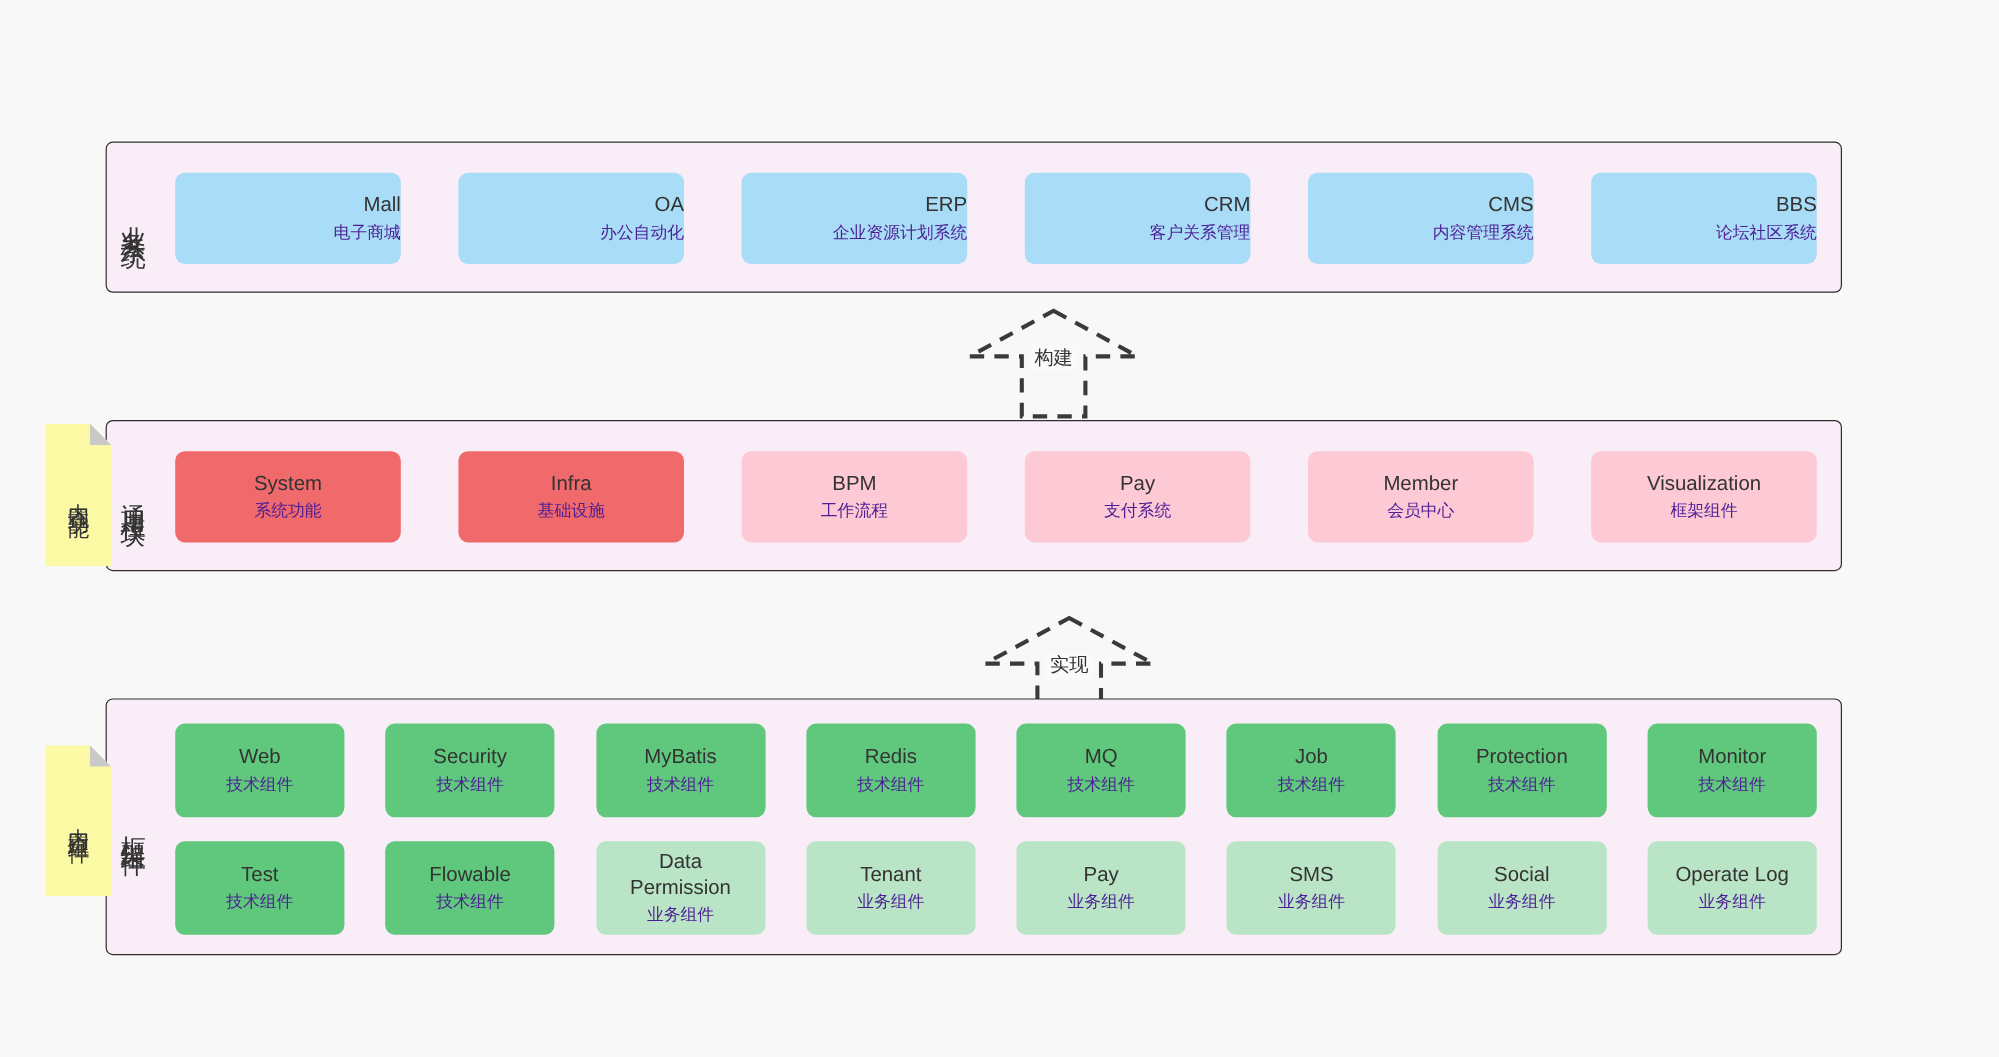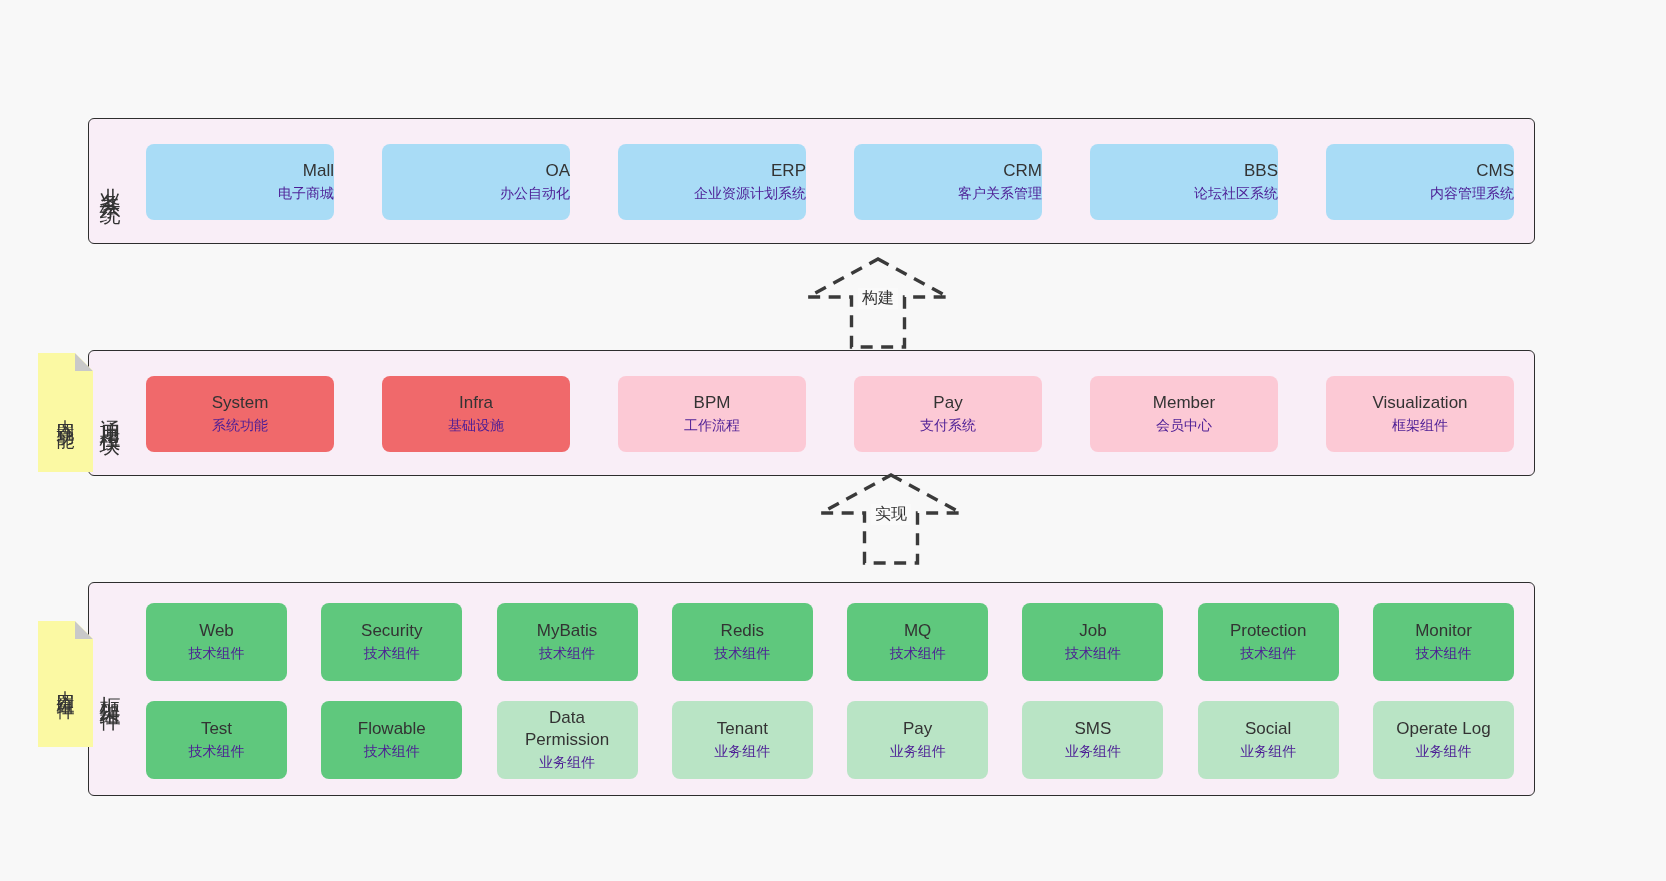--- a/index.html
+++ b/index.html
@@ -55,21 +55,21 @@
     position:absolute;top:0;right:0;width:18px;height:18px;background:#c9c9c9;
     clip-path:polygon(0 0,100% 100%,0 100%);
   }
   .note-text{
     writing-mode:vertical-rl;text-orientation:upright;
     font-size:18px;letter-spacing:4px;color:#333;line-height:1;
   }
   
   .arrow{position:absolute;width:146px;height:94px;}
   .arrow1{left:805px;top:256px;}
-  .arrow2{left:818px;top:472px;}
+  .arrow2{left:818px;top:512px;}
   .arrow svg{position:absolute;left:0;top:0;}
   .arrow-label{
     position:absolute;left:50%;top:32px;transform:translateX(-50%);
     background:#fafafa;padding:0 4px;font-size:16px;color:#333;z-index:2;
     white-space:nowrap;
   }
 </style>
 </head>
 <body>
 
@@ -88,26 +88,26 @@
       </div>
       <div class="box box-wide b-blue">
         <div class="t">ERP</div>
         <div class="s">企业资源计划系统</div>
       </div>
       <div class="box box-wide b-blue">
         <div class="t">CRM</div>
         <div class="s">客户关系管理</div>
       </div>
       <div class="box box-wide b-blue">
+        <div class="t">CMS</div>
+        <div class="s">内容管理系统</div>
+      </div>
+      <div class="box box-wide b-blue">
         <div class="t">BBS</div>
         <div class="s">论坛社区系统</div>
-      </div>
-      <div class="box box-wide b-blue">
-        <div class="t">CMS</div>
-        <div class="s">内容管理系统</div>
       </div>
     </div>
   </section>
 
   <div class="arrow arrow1">
     <svg width="146" height="94" viewBox="0 0 146 94">
       <polygon points="73,3 143,41 99.5,41 99.5,91 46.5,91 46.5,41 3,41" fill="none" stroke="#3a3a3a" stroke-width="3.4" stroke-dasharray="12 8.5"></polygon>
     </svg>
     <span class="arrow-label">构建</span>
   </div>

